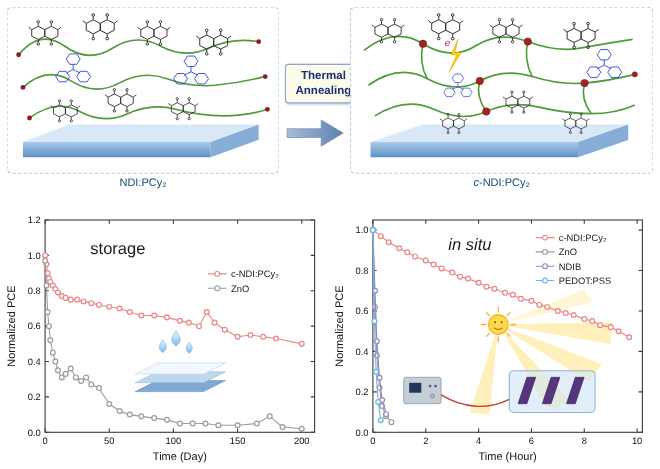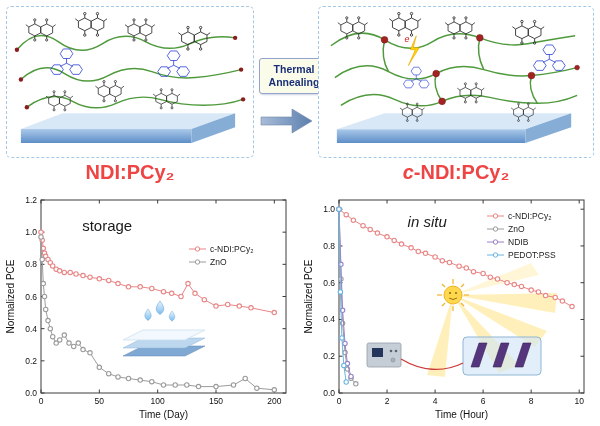--- a/index.html
+++ b/index.html
@@ -1,21 +1,21 @@
 <!DOCTYPE html>
 <html><head>
 <meta charset="utf-8">
 <style>
   *{margin:0;padding:0;box-sizing:border-box}
   html,body{width:600px;height:426px}
   body{position:relative;background:#fff;font-family:"Liberation Sans",sans-serif;overflow:hidden}
   .scheme-panel{position:absolute;top:6px;height:152px;border:1.6px dashed #a5c8e6;border-radius:5px;background:#fff}
   #panel-left{left:6px;width:248px}
   #panel-right{left:318px;width:276px}
-  .scheme-label{position:absolute;top:161px;text-align:center;color:#ef4444;font-weight:bold;font-size:20px}
+  .scheme-label{position:absolute;top:161px;text-align:center;color:#0c4a6e;font-weight:normal;font-size:10px}
   #label-left{left:6px;width:248px}
   #label-right{left:318px;width:276px}
   .anneal-box{position:absolute;left:259px;top:58px;width:70px;padding:4px 3px;background:#fbfbe9;border:1px solid #93a3cf;border-radius:3px;color:#1a2f7a;font-weight:bold;font-size:10.5px;line-height:1.25;text-align:center;box-shadow:1px 1px 2px rgba(60,80,140,.25)}
   #arrow-svg{position:absolute;left:259px;top:104px;width:57px;height:34px}
   .chart-box{position:absolute;top:191px;width:292px;height:232px}
   #chart-box-0{left:5px}
   #chart-box-1{left:303px}
   svg text{font-family:"Liberation Sans",sans-serif}
   .italic{font-style:italic}
 </style>

